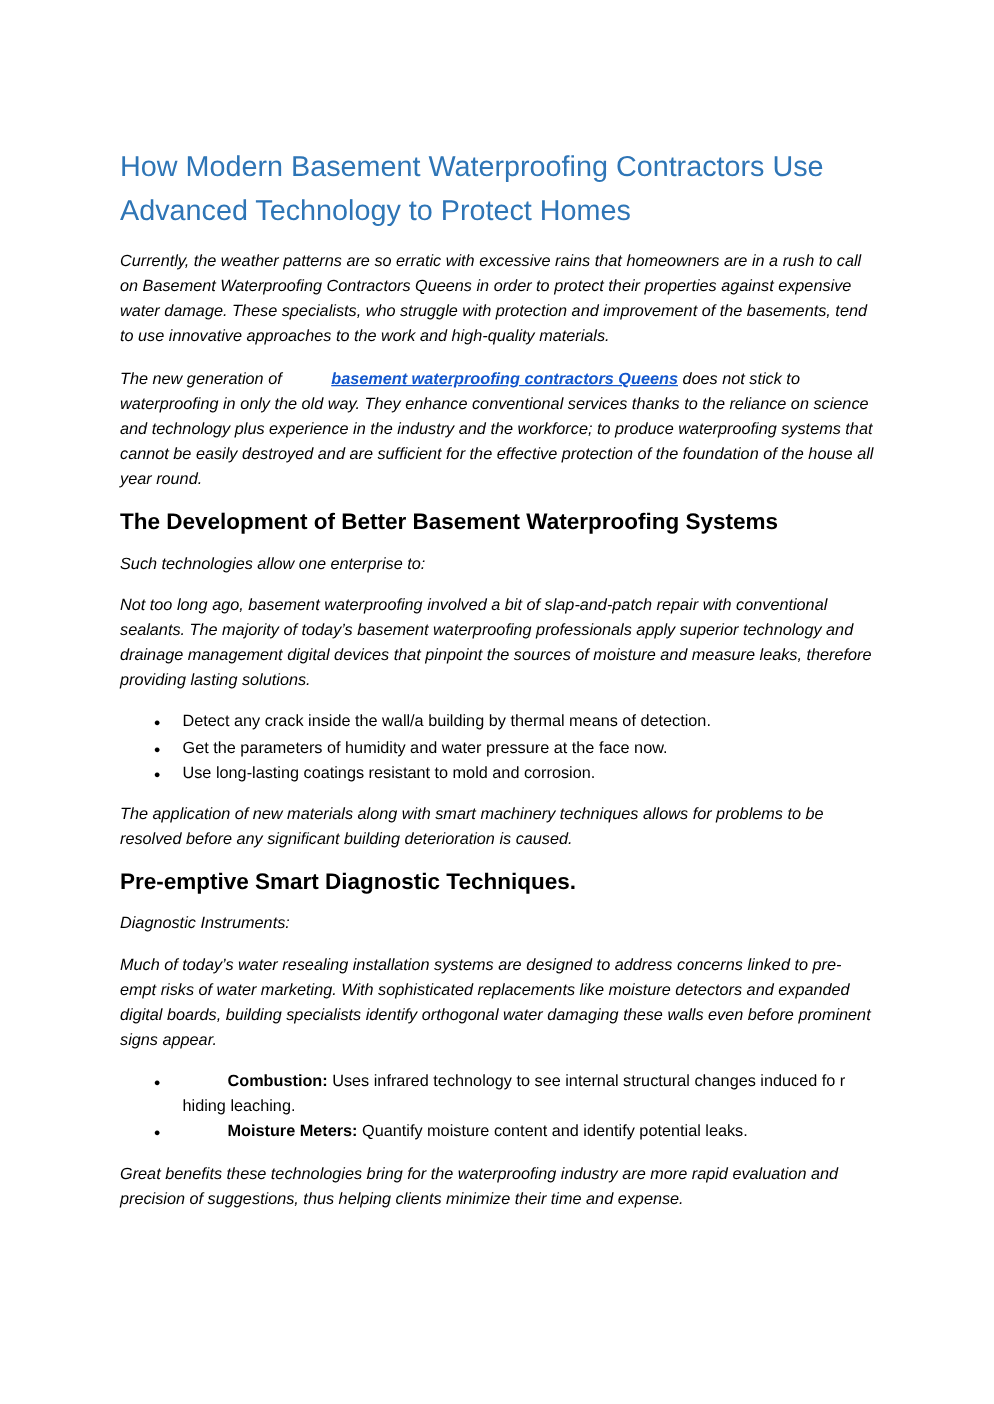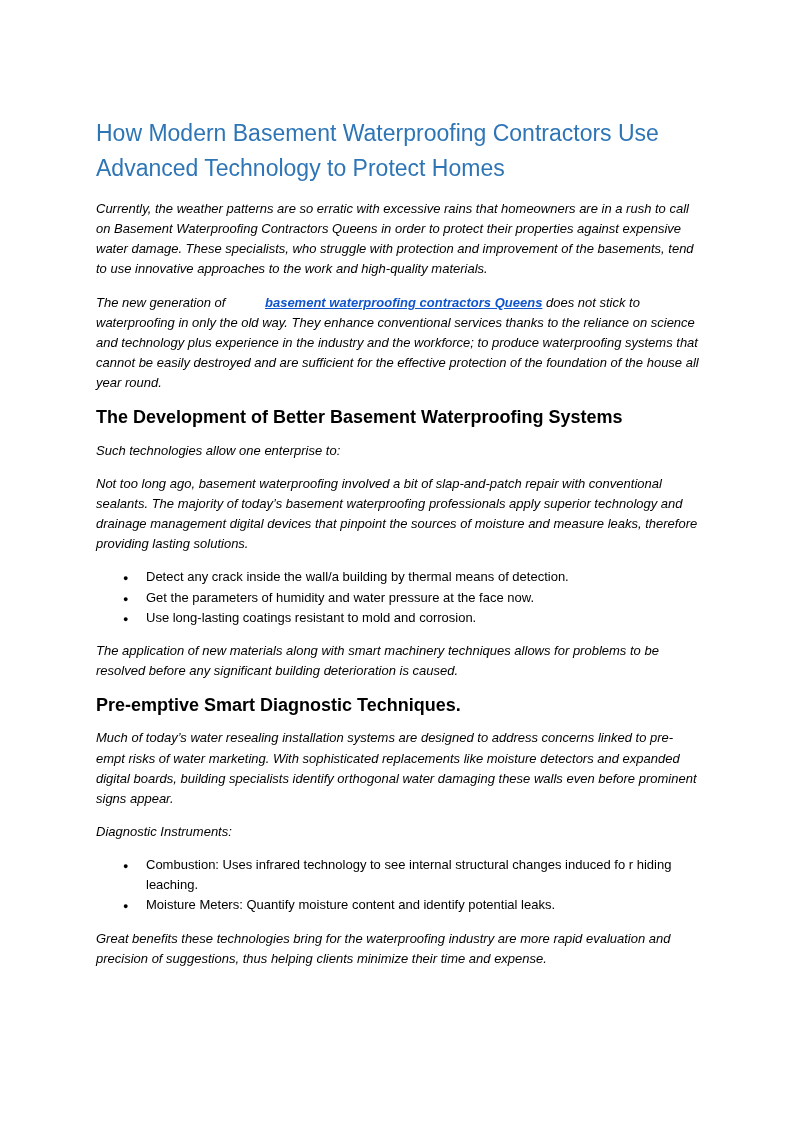--- a/index.html
+++ b/index.html
@@ -58,21 +58,21 @@
     color: #000000;
   }
   ul.doc-list li::before {
     content: "●";
     position: absolute;
     left: 27px;
     top: 5px;
     font-size: 9px;
     color: #000000;
   }
-  .bold-lead { font-weight: 400; }
+  .bold-lead { font-weight: 700; margin-left: 36px; }
 </style>
 </head>
 <body>
 
 <div class="page">
 
   <h1 class="doc-title">How Modern Basement Waterproofing Contractors Use Advanced Technology to Protect Homes</h1>
 
   <p class="body-text">Currently, the weather patterns are so erratic with excessive rains that homeowners are in a rush to call on Basement Waterproofing Contractors Queens in order to protect their properties against expensive water damage. These specialists, who struggle with protection and improvement of the basements, tend to use innovative approaches to the work and high-quality materials.</p>
 
@@ -87,23 +87,23 @@
   <ul class="doc-list">
     <li><span>Detect any crack inside the wall/a building by thermal means of detection.</span></li>
     <li><span>Get the parameters of humidity and water pressure at the face now.</span></li>
     <li><span>Use long-lasting coatings resistant to mold and corrosion.</span></li>
   </ul>
 
   <p class="body-text">The application of new materials along with smart machinery techniques allows for problems to be resolved before any significant building deterioration is caused.</p>
 
   <h2 class="section-heading">Pre-emptive Smart Diagnostic Techniques.</h2>
 
+  <p class="body-text">Diagnostic Instruments:</p>
+
   <p class="body-text">Much of today’s water resealing installation systems are designed to address concerns linked to pre-empt risks of water marketing. With sophisticated replacements like moisture detectors and expanded digital boards, building specialists identify orthogonal water damaging these walls even before prominent signs appear.</p>
-
-  <p class="body-text">Diagnostic Instruments:</p>
 
   <ul class="doc-list">
     <li><span class="bold-lead">Combustion:</span><span> Uses infrared technology to see internal structural changes induced fo r hiding leaching.</span></li>
     <li><span class="bold-lead">Moisture Meters:</span><span> Quantify moisture content and identify potential leaks.</span></li>
   </ul>
 
   <p class="body-text">Great benefits these technologies bring for the waterproofing industry are more rapid evaluation and precision of suggestions, thus helping clients minimize their time and expense.</p>
 
 </div>
 

